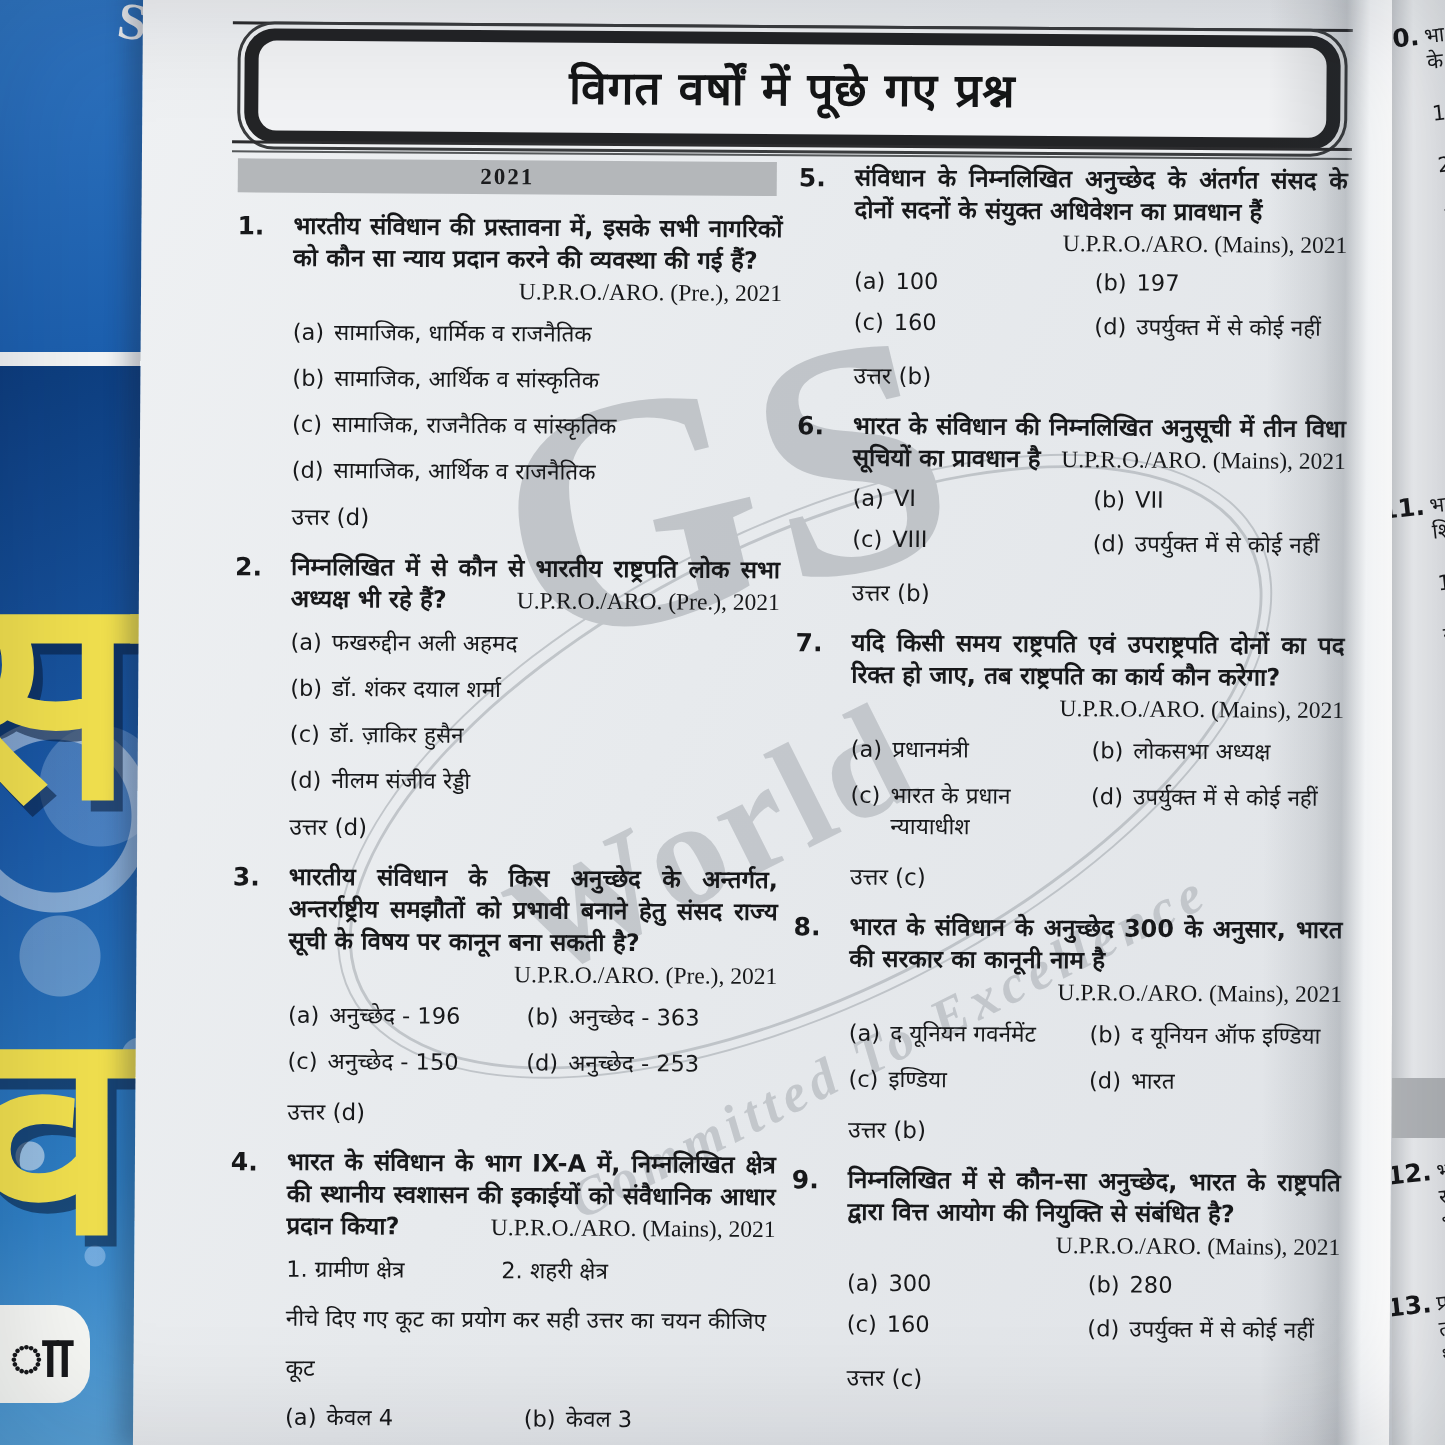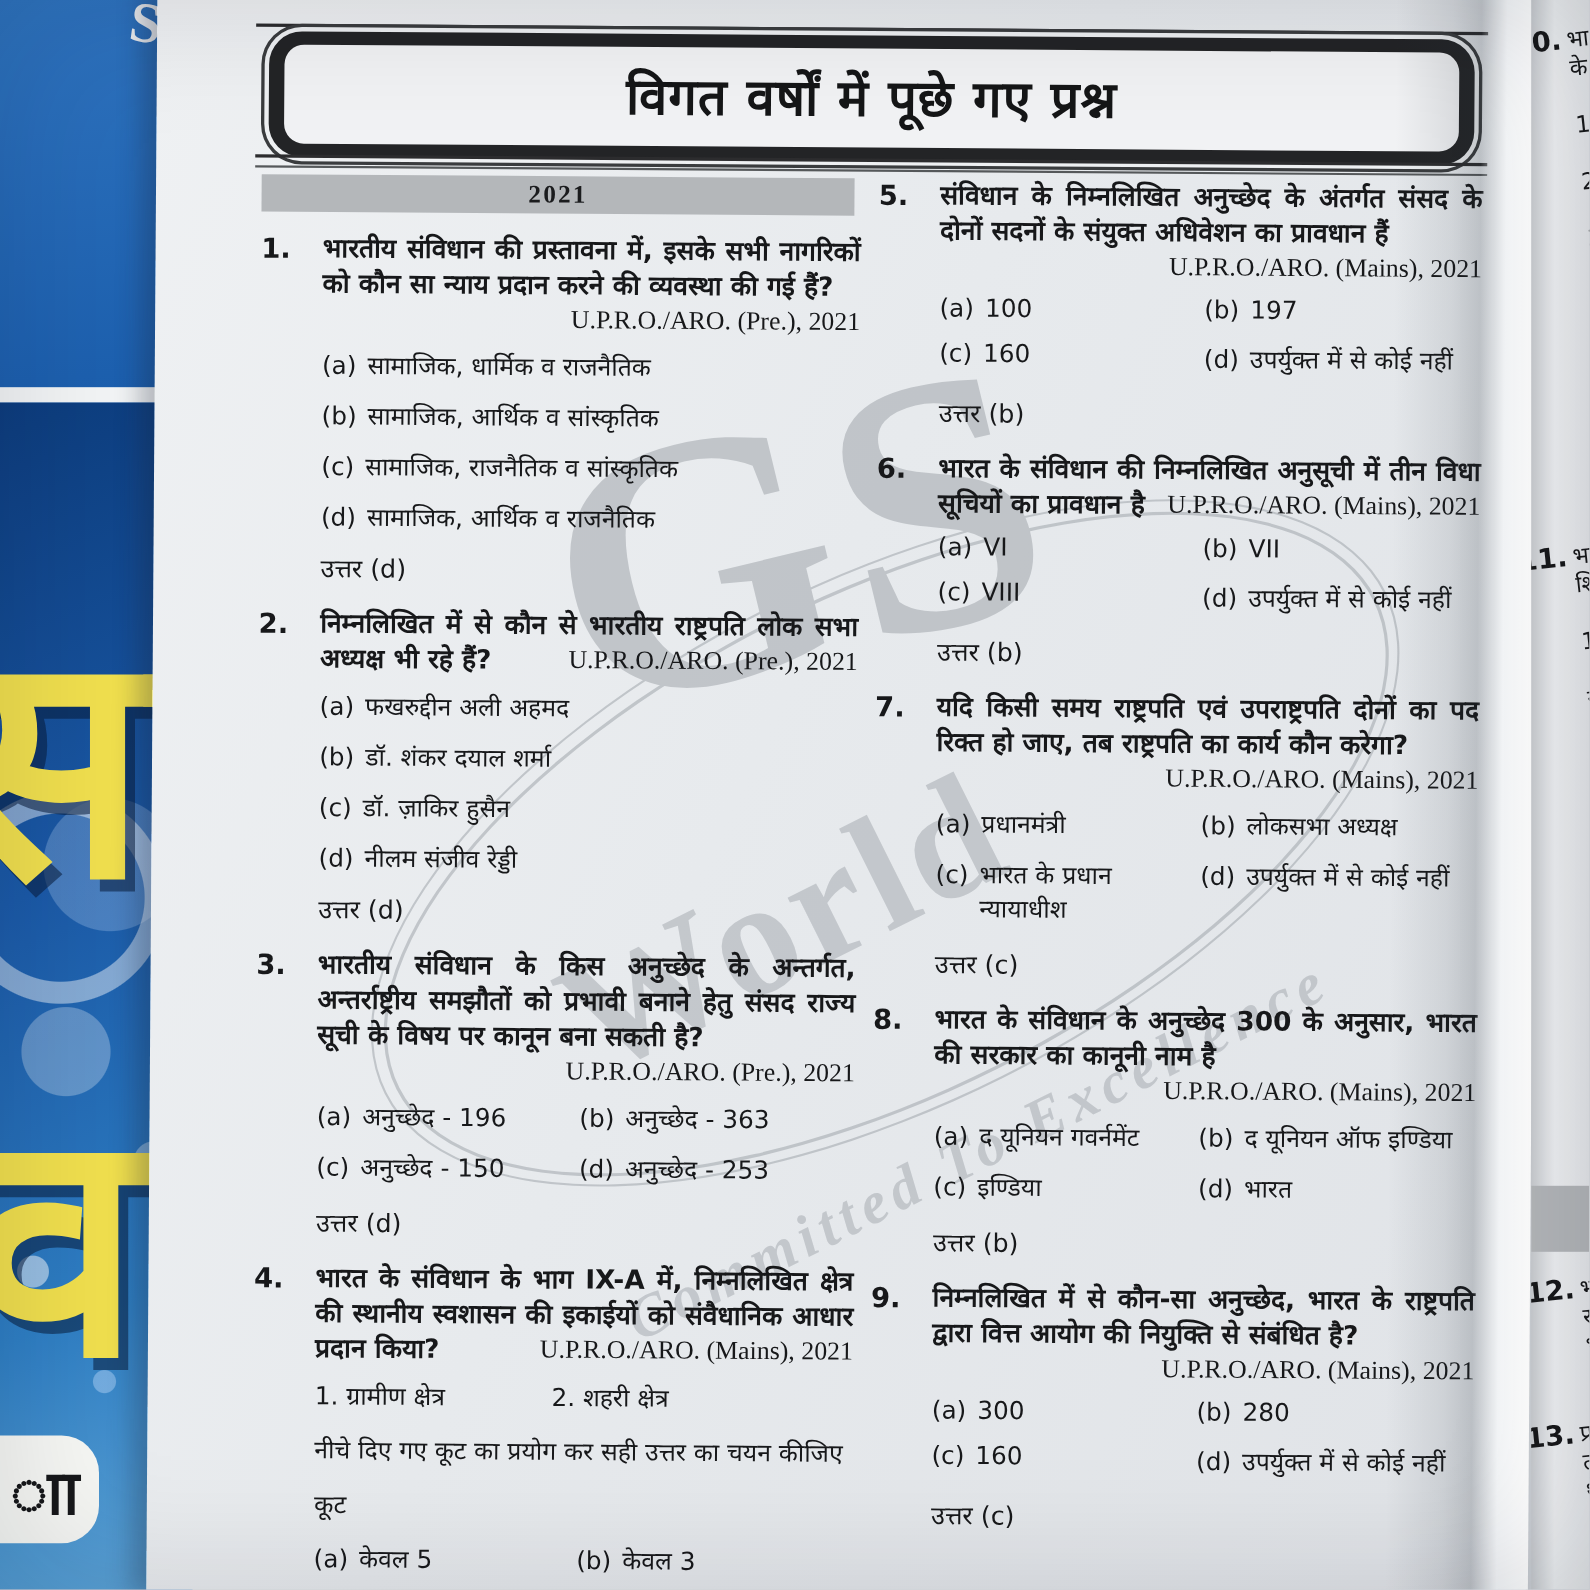--- a/index.html
+++ b/index.html
@@ -259,21 +259,21 @@
             <div class="q-text"><span>भारत के संविधान के भाग IX-A में, निम्नलिखित क्षेत्र की स्थानीय स्वशासन की इकाईयों को संवैधानिक आधार प्रदान किया?</span><span class="q-src">U.P.R.O./ARO. (Mains), 2021</span></div>
             <div class="statements">
               <span>1. ग्रामीण क्षेत्र</span>
               <span>2. शहरी क्षेत्र</span>
             </div>
             <div class="instruction">नीचे दिए गए कूट का प्रयोग कर सही उत्तर का चयन कीजिए</div>
             <div class="koot">कूट</div>
             <div class="opts two-col">
               <div class="opt">
                   <span class="opt-label">(a)</span>
-                  <span>केवल 5</span>
+                  <span>केवल 4</span>
                 </div>
               <div class="opt">
                   <span class="opt-label">(b)</span>
                   <span>केवल 3</span>
                 </div>
 
             </div>
 
           </div>
         </div>

